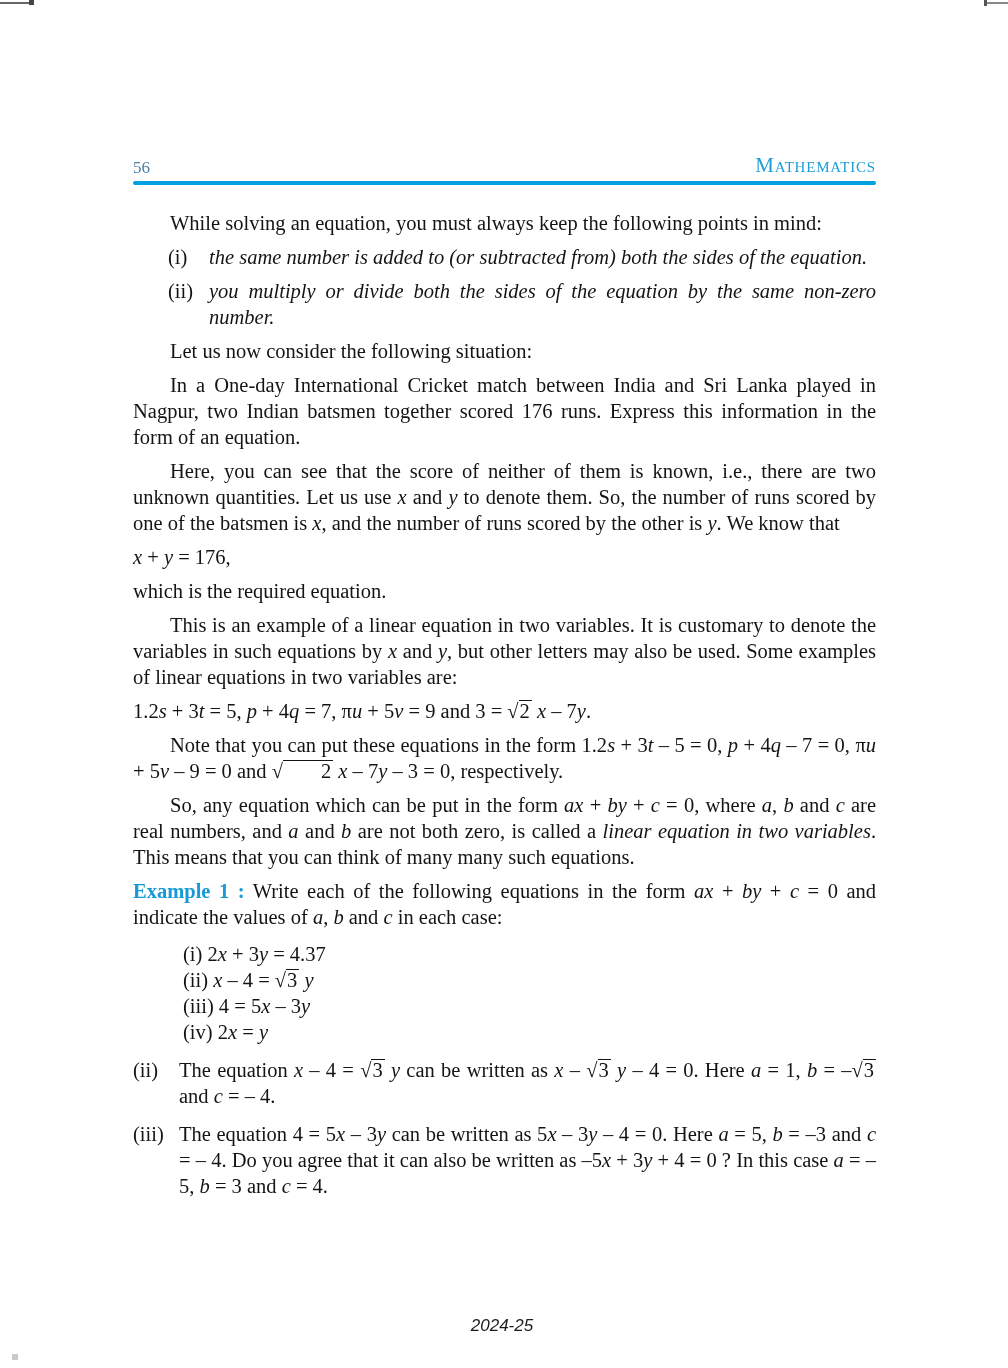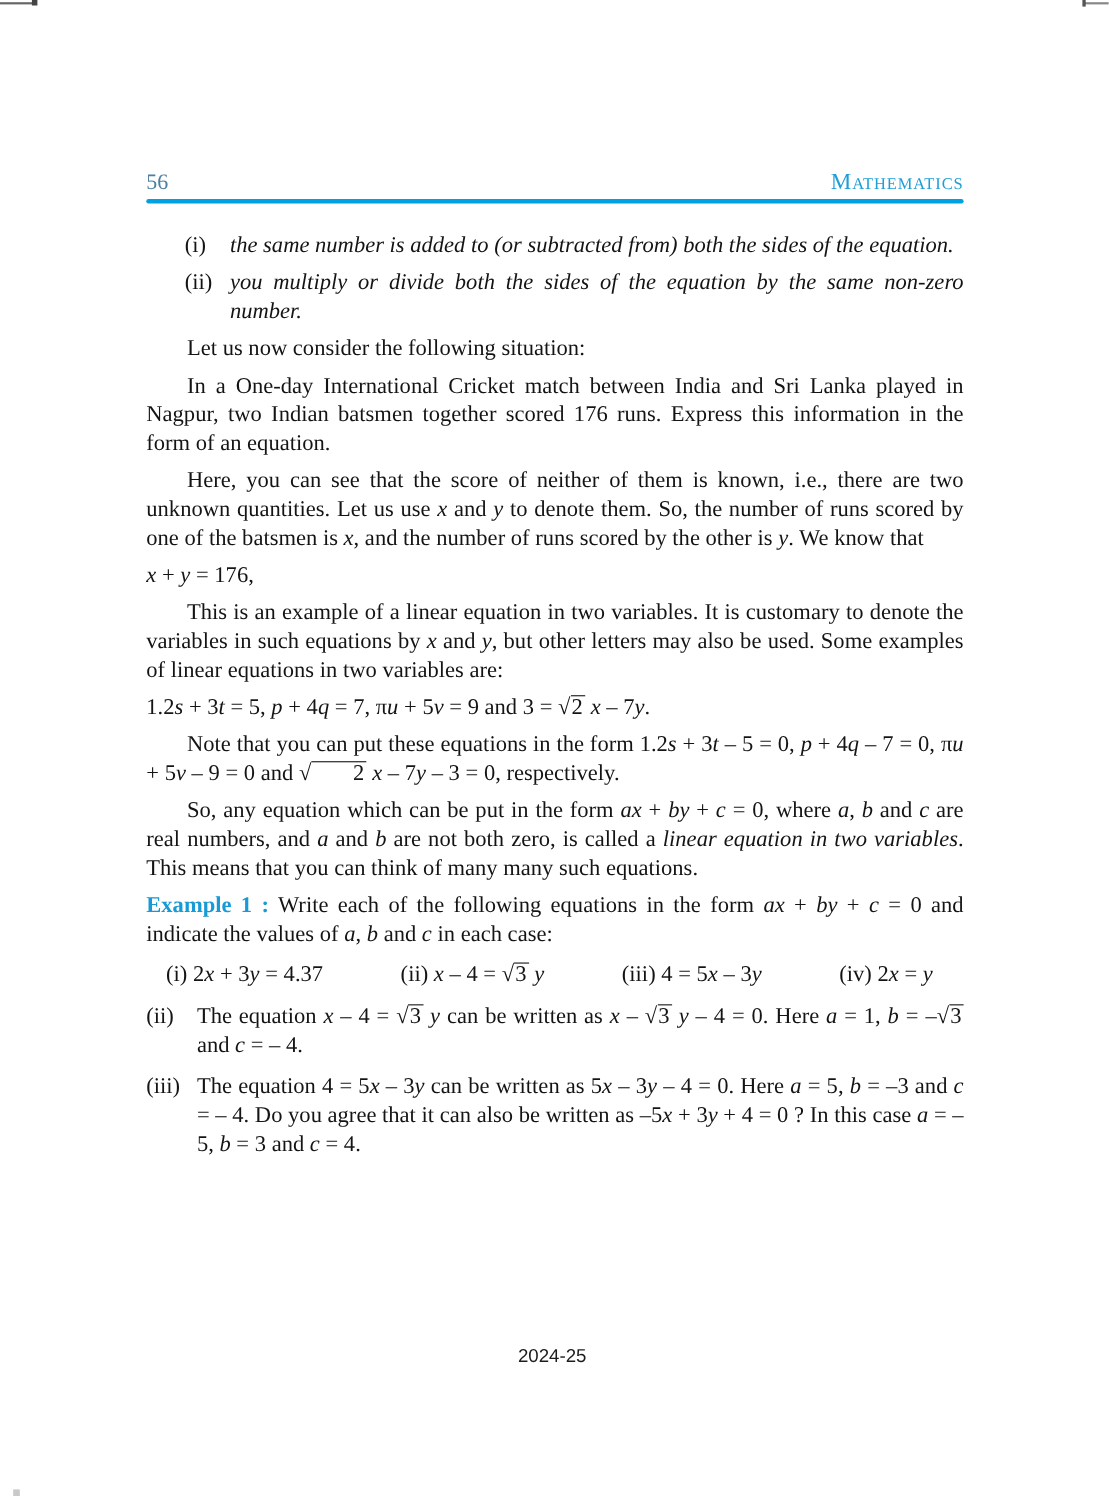--- a/index.html
+++ b/index.html
@@ -29,21 +29,21 @@
     left: 133px;
     top: 141px;
     width: 743px;
   }
   .header-row {
     display: flex;
     justify-content: space-between;
     align-items: flex-end;
   }
   .page-number {
-    font-size: 20px;
+    font-size: 17px;
     color: var(--page-number);
     line-height: 1;
     font-family: Liberation Serif, serif;
   }
   .header-title {
     font-variant: small-caps;
     letter-spacing: 0.8px;
     font-size: 21px;
     color: var(--header-text);
     line-height: 1;
@@ -74,42 +74,44 @@
   .sol-li .lbl { flex: none; width: 46px; }
   .sol-li .txt { flex: 1; text-align: justify; }
 
   .example-p { margin-top: 18px; }
   .solution-p { margin-top: 17px; }
   .hl { font-weight: bold; color: var(--label); }
 
   .eq-row {
     display: flex;
     justify-content: space-between;
-    margin: 11px 0 10px 18px;
+    margin: 11px 0 10px 50px;
     padding-right: 28px;
     text-align: left;
+    flex-direction: column;
   }
 
   .sqrt { white-space: nowrap; }
   .sqrt .rad {
     display: inline-block;
     border-top: 1.6px solid currentColor;
     line-height: 1.06;
     padding: 0 2px 0 1px;
   }
 
   .footer {
     position: absolute;
     left: 0;
-    top: 1223px;
+    top: 1316px;
     width: 1004px;
     text-align: center;
     font-family: "Liberation Sans", sans-serif;
     font-size: 17px;
     color: #1c1c1c;
+    font-style: italic;
   }
 </style>
 </head>
 <body>
 
 <div class="crop crop-tl"></div>
 <div class="crop crop-tl-dot"></div>
 <div class="crop crop-tr"></div>
 <div class="crop crop-tr-dot"></div>
 <div class="crop crop-bl"></div>
@@ -117,40 +119,42 @@
 <div class="page">
 
   <div class="header-row">
     <span class="page-number">56</span>
     <span class="header-title">Mathematics</span>
   </div>
   <div class="header-rule"></div>
 
   <div class="content">
 
+    <p class="indent">While solving an equation, you must always keep the following points in mind:</p>
 
 
     <div class="li">
       <span class="lbl">(i)</span>
       <span class="txt">the same number is added to (or subtracted from) both the sides of the equation.</span>
     </div>
 
     <div class="li">
       <span class="lbl">(ii)</span>
       <span class="txt">you multiply or divide both the sides of the equation by the same non-zero number.</span>
     </div>
 
     <p class="indent">Let us now consider the following situation:</p>
 
     <p class="indent">In a One-day International Cricket match between India and Sri Lanka played in Nagpur, two Indian batsmen together scored 176 runs. Express this information in the form of an equation.</p>
 
     <p class="indent">Here, you can see that the score of neither of them is known, i.e., there are two unknown quantities. Let us use <i>x</i> and <i>y</i> to denote them. So, the number of runs scored by one of the batsmen is <i>x</i>, and the number of runs scored by the other is <i>y</i>. We know that</p>
 
     <p class="eq"><i>x</i> + <i>y</i> = 176,</p>
 
+    <p>which is the required equation.</p>
 
     <p class="indent">This is an example of a linear equation in two variables. It is customary to denote the variables in such equations by <i>x</i> and <i>y</i>, but other letters may also be used. Some examples of linear equations in two variables are:</p>
 
     <p class="eq">1.2<i>s</i> + 3<i>t</i> = 5, <i>p</i> + 4<i>q</i> = 7, π<i>u</i> + 5<i>v</i> = 9 and 3 = <span class="sqrt">√<span class="rad">2</span></span> <i>x</i> – 7<i>y</i>.</p>
 
     <p class="indent">Note that you can put these equations in the form 1.2<i>s</i> + 3<i>t</i> – 5 = 0, <i>p</i> + 4<i>q</i> – 7 = 0, π<i>u</i> + 5<i>v</i> – 9 = 0 and <span class="sqrt">√<span class="rad">2</span></span> <i>x</i> – 7<i>y</i> – 3 = 0, respectively.</p>
 
     <p class="indent">So, any equation which can be put in the form <i>ax</i> + <i>by</i> + <i>c</i> = 0, where <i>a</i>, <i>b</i> and <i>c</i> are real numbers, and <i>a</i> and <i>b</i> are not both zero, is called a <i>linear equation in two variables</i>. This means that you can think of many many such equations.</p>
 
     <p class="example-p"><span class="hl">Example 1 :</span> <span>Write each of the following equations in the form <i>ax</i> + <i>by</i> + <i>c</i> = 0 and indicate the values of <i>a</i>, <i>b</i> and <i>c</i> in each case:</span></p>

